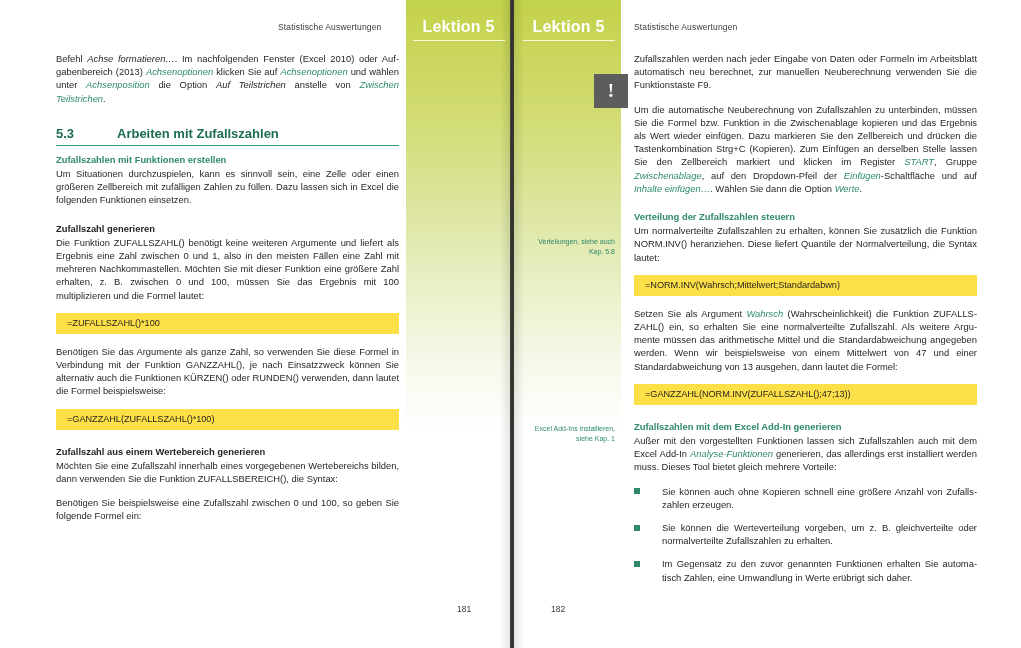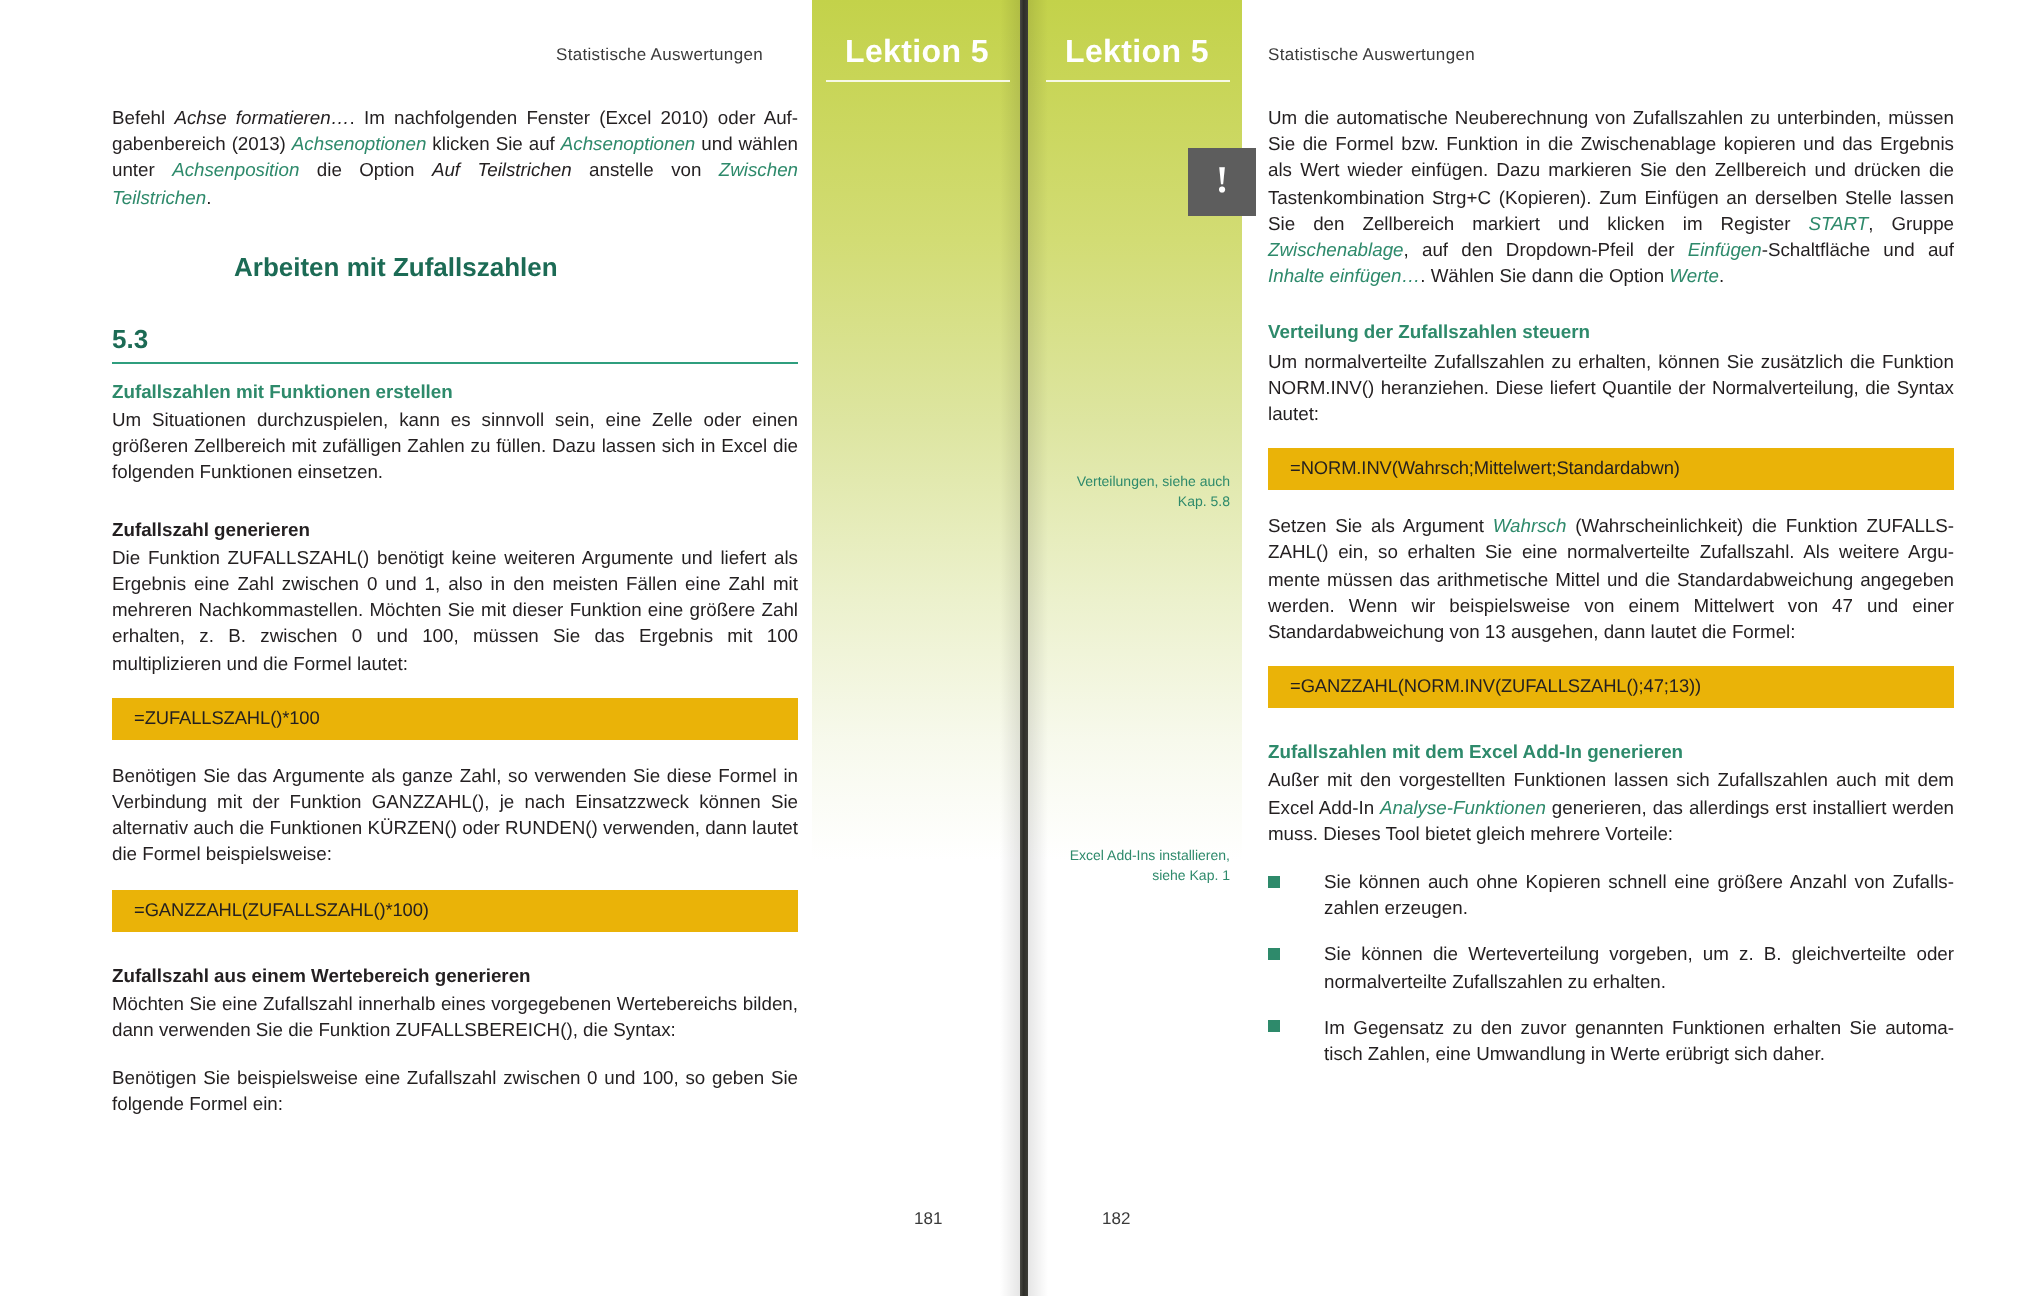--- a/index.html
+++ b/index.html
@@ -135,38 +135,38 @@
   .chapter-head {
     position: relative;
     margin: 0 0 0 0;
     padding: 0 0 4px 0;
     font-size: 13px;
     font-weight: bold;
     color: #1c6b55;
     border-bottom: 1.6px solid #2f9e7e;
     display: flex;
   }
-  .chapter-num { width: 61px; flex: 0 0 61px; margin-top: 36px; }
+  .chapter-num { width: 61px; flex: 0 0 61px; }
   .chapter-title { flex: 1; }
 
   
   em.gi {
     font-style: italic;
     color: #2e8a6b;
     font-weight: normal;
   }
   em.pi {
     font-style: italic;
     color: #231f20;
     font-weight: normal;
   }
 
   
   .formula {
-    background: #eab308;
+    background: #fde047;
     font-size: 9.2px;
     line-height: 13px;
     padding: 4px 0 4px 11px;
     margin: 0 0 11px 0;
     color: #231f20;
     letter-spacing: -0.05px;
   }
 
   
   ul.bul {
@@ -274,20 +274,21 @@
     <div class="spacer-sm"></div>
 
     <h3 class="sub">Zufallszahl aus einem Wertebereich generieren</h3>
     <p class="body">Möchten Sie eine Zufallszahl innerhalb eines vorgegebenen Wertebereichs bil­den, dann verwenden Sie die Funktion ZUFALLSBEREICH(), die Syntax:</p>
     <p class="body">Benötigen Sie beispielsweise eine Zufallszahl zwischen 0 und 100, so geben Sie folgende Formel ein:</p>
 
   </div>
 
   <div class="col" id="col-right">
 
+    <p class="body">Zufallszahlen werden nach jeder Eingabe von Daten oder Formeln im Arbeits­blatt automatisch neu berechnet, zur manuellen Neuberechnung verwenden Sie die Funktionstaste F9.</p>
 
     <p class="body"><span>Um die automatische Neuberechnung von Zufallszahlen zu unterbinden, müs­sen Sie die Formel bzw. Funktion in die Zwischenablage kopieren und das Ergebnis als Wert wieder einfügen. Dazu markieren Sie den Zellbereich und drücken die Tastenkombination Strg+C (Kopieren). Zum Einfügen an dersel­ben Stelle lassen Sie den Zellbereich markiert und klicken im Register </span><em class="gi">START</em><span>, Gruppe </span><em class="gi">Zwischenablage</em><span>, auf den Dropdown-Pfeil der </span><em class="gi">Einfügen</em><span>-Schaltfläche und auf </span><em class="gi">Inhalte einfügen…</em><span>. Wählen Sie dann die Option </span><em class="gi">Werte</em><span>.</span></p>
 
     <div class="spacer-sm"></div>
 
     <h3 class="sub green">Verteilung der Zufallszahlen steuern</h3>
     <p class="body">Um normalverteilte Zufallszahlen zu erhalten, können Sie zusätzlich die Funk­tion NORM.INV() heranziehen. Diese liefert Quantile der Normalverteilung, die Syntax lautet:</p>
     <div class="formula">=NORM.INV(Wahrsch;Mittelwert;Standardabwn)</div>
 
     <p class="body"><span>Setzen Sie als Argument </span><em class="gi">Wahrsch</em><span> (Wahrscheinlichkeit) die Funktion ZUFALLS­ZAHL() ein, so erhalten Sie eine normalverteilte Zufallszahl. Als weitere Argu­mente müssen das arithmetische Mittel und die Standardabweichung angege­ben werden. Wenn wir beispielsweise von einem Mittelwert von 47 und einer Standardabweichung von 13 ausgehen, dann lautet die Formel:</span></p>

